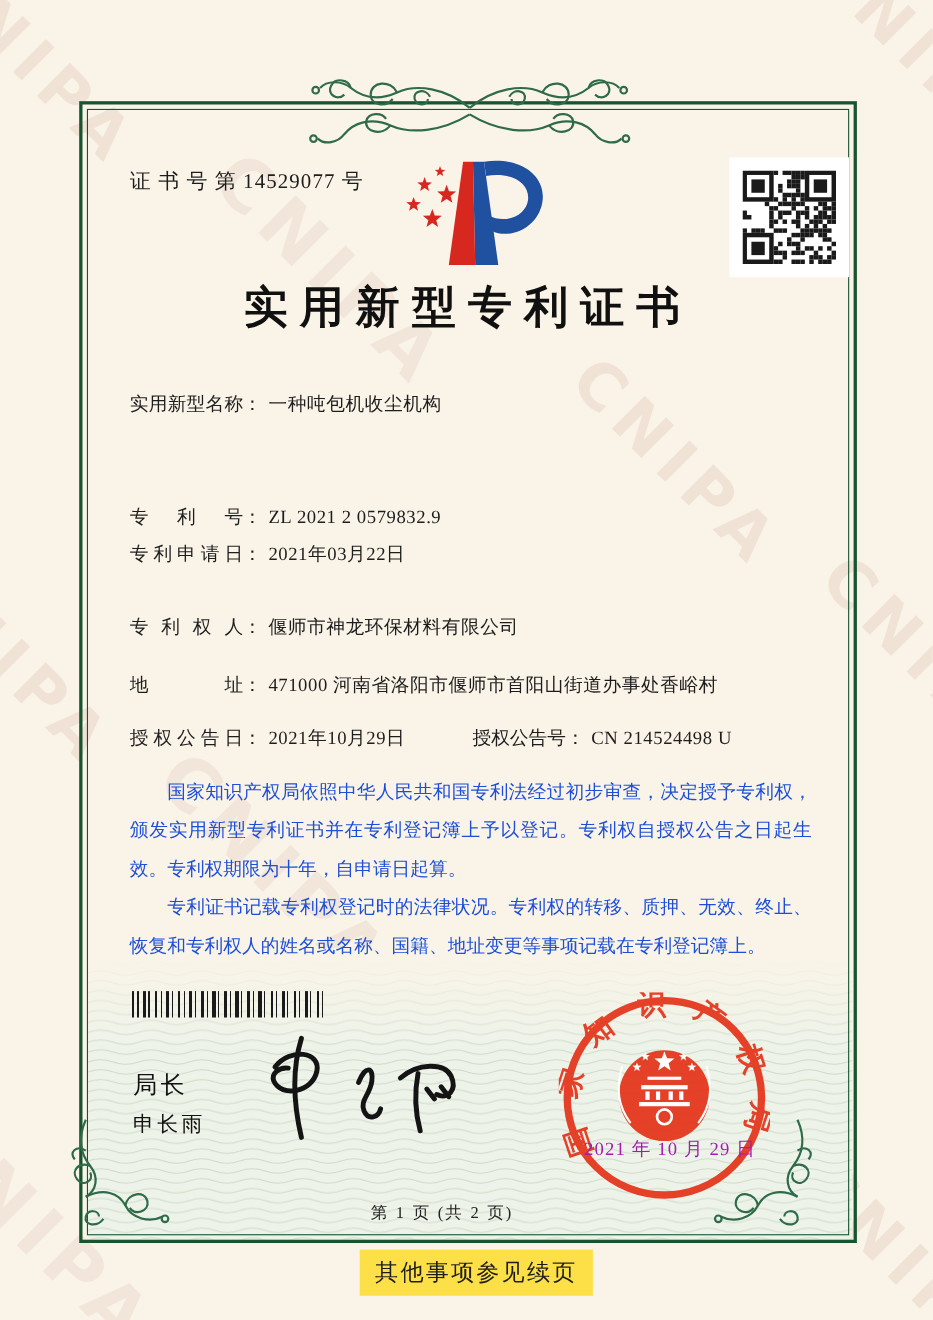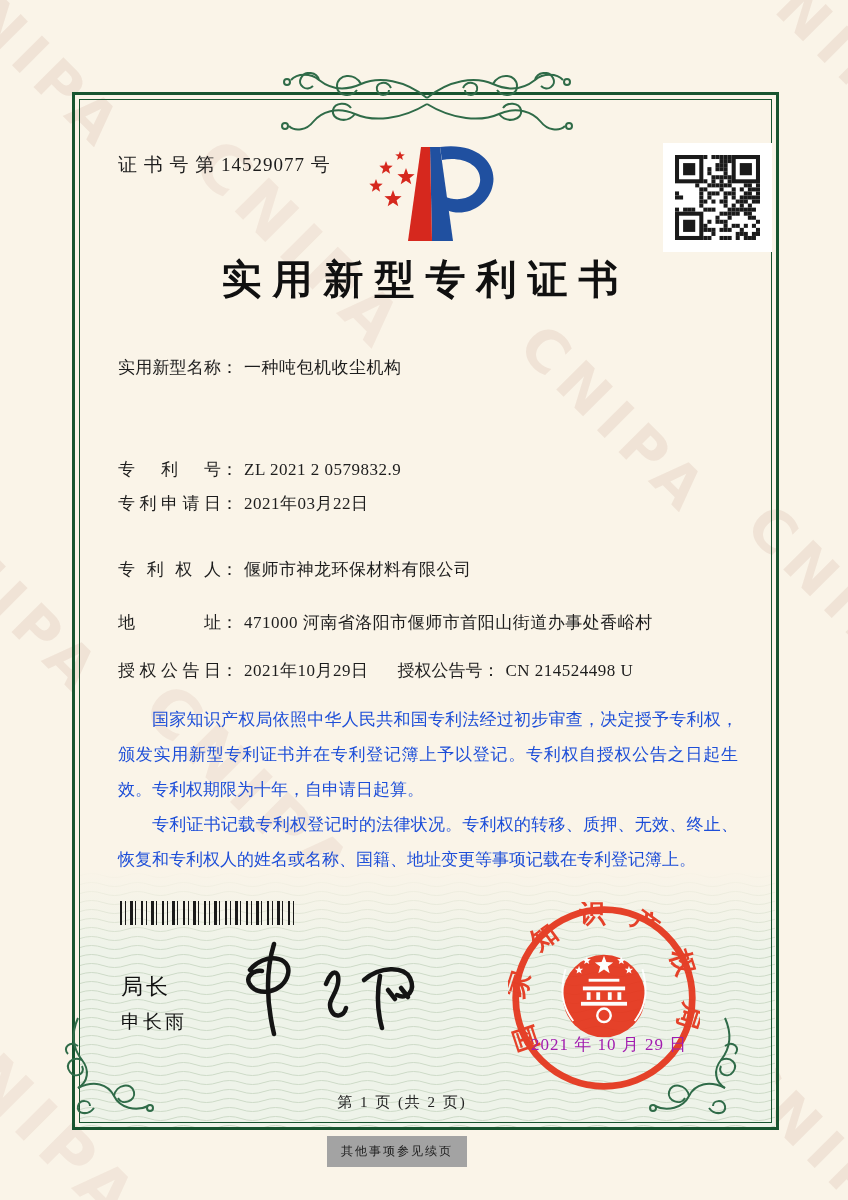--- a/index.html
+++ b/index.html
@@ -29,40 +29,40 @@
   .logo { position:absolute; left:350px; top:144px; z-index:3; }
   .qr-patch { position:absolute; left:663px; top:143px; width:109px; height:109px; background:#ffffff; z-index:3; }
   .qr-patch svg { position:absolute; left:12px; top:12px; }
   .title { position:absolute; left:72px; top:252px; width:707px; text-align:center; font-size:40px;
         font-weight:bold; letter-spacing:11px; color:#101010; z-index:3; }
 
   
   .row { position:absolute; left:118px; font-size:17px; color:#1d1d1d; z-index:3; white-space:nowrap; }
   .row .lbl { display:inline-block; width:103px; text-align:justify; text-align-last:justify; }
   .row .val { margin-left:6px; letter-spacing:0.5px;text-align:center; }
-  .row .lbl2 { margin-left:29px;text-align:center; }
+  .row .lbl2 { margin-left:61px;text-align:center; }
 
   
   .body-text { position:absolute; left:118px; top:702px; width:620px; font-size:17px; line-height:35px;
         text-align:justify; color:#1d4ed8; z-index:3; }
   .body-text p { text-indent:2em; }
 
   
   .barcode { position:absolute; left:120px; top:901px; width:178px; height:24px; z-index:3;
         background:repeating-linear-gradient(90deg,#1a1a1a 0 2px,transparent 2px 5px,#1a1a1a 5px 6px,
         transparent 6px 10px,#1a1a1a 10px 13px,transparent 13px 15px,#1a1a1a 15px 16px,transparent 16px 21px); }
   .signer-title { position:absolute; left:121px; top:972px; font-size:22px; letter-spacing:3px; color:#111; z-index:3; }
   .signer-name  { position:absolute; left:121px; top:1009px; font-size:19px; letter-spacing:3px; color:#111; z-index:3; }
   .signature { position:absolute; left:228px; top:938px; z-index:4; }
   .seal { position:absolute; left:508px; top:902px; z-index:3; opacity:0.93; }
   .seal-date { position:absolute; left:531px; top:1033px; font-size:17px; letter-spacing:1px; color:#a21caf; z-index:4; }
   .page-note { position:absolute; left:72px; top:1093px; width:660px; text-align:center; font-size:15px;
         letter-spacing:2px; color:#222; z-index:3; }
-  .cont-note { position:absolute; left:327px; top:1136px; background:#a3a3a3; padding:7px 14px;
-        font-size:12px; letter-spacing:2px; color:#1d1d1d; z-index:3; }
+  .cont-note { position:absolute; left:327px; top:1136px; background:#fde047; padding:7px 14px;
+        font-size:21px; letter-spacing:2px; color:#1d1d1d; z-index:3; }
 </style>
 </head>
 <body>
 
 <div class="page">
 
   <span class="wm" style="left:30px;  top:55px;">CNIPA</span>
   <span class="wm big" style="left:300px; top:245px;">CNIPA</span>
   <span class="wm" style="left:615px; top:420px;">CNIPA</span>
   <span class="wm" style="left:8px;   top:600px;">CNIPA</span>

